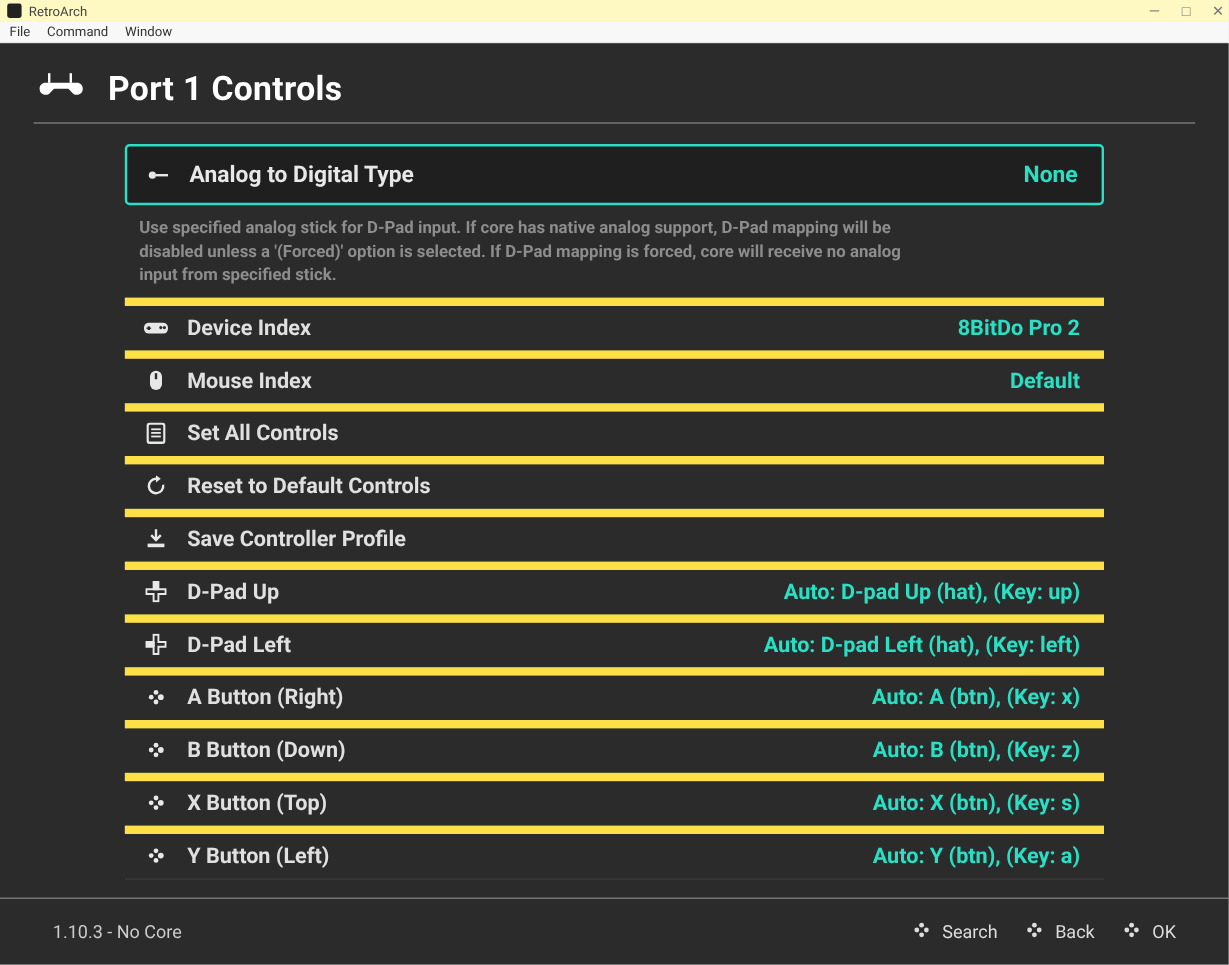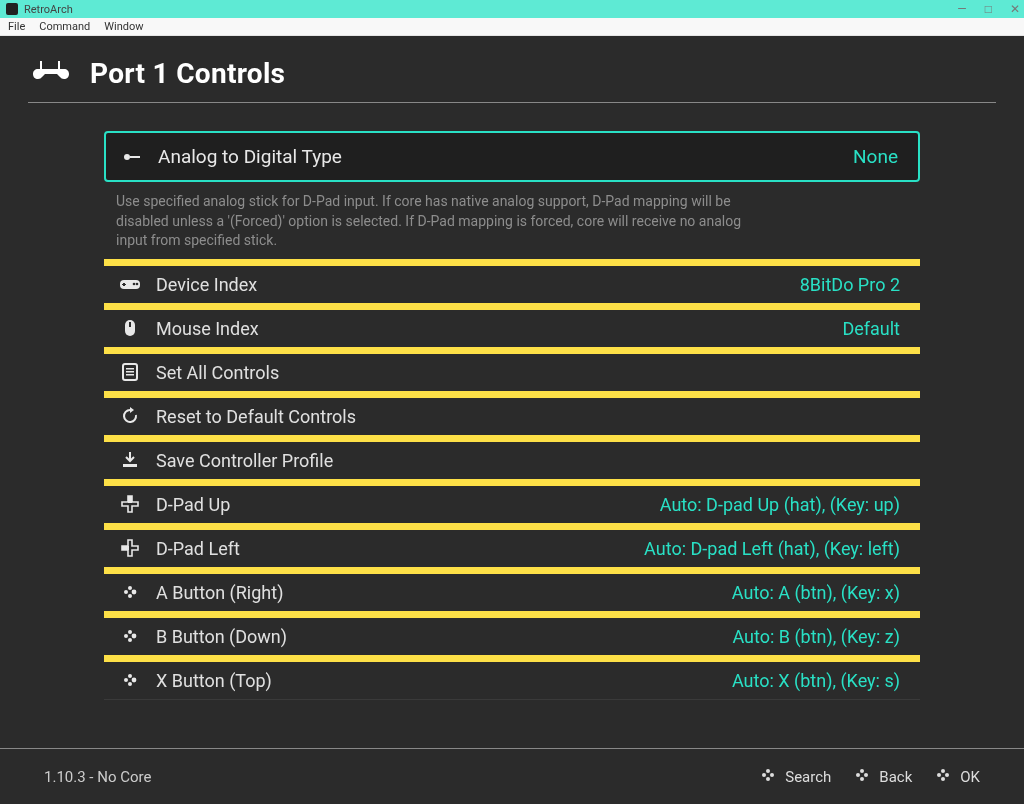--- a/index.html
+++ b/index.html
@@ -1,28 +1,28 @@
 <!DOCTYPE html>
 <html><head>
 <meta charset="utf-8">
 <style>
   * { box-sizing: border-box; margin: 0; padding: 0; }
   html, body { width: 1024px; height: 804px; font-family: -apple-system, "Segoe UI", Roboto, Arial, sans-serif; overflow: hidden; background: #f0f0f0; }
   
-  .titlebar { height: 18px; background: #5eead4; display: flex; align-items: center; padding: 0 6px; font-size: 11px; color: #444; position: relative; }
+  .titlebar { height: 18px; background: #fef9c3; display: flex; align-items: center; padding: 0 6px; font-size: 11px; color: #444; position: relative; }
   .titlebar .app-icon { width: 12px; height: 12px; background: #222; border-radius: 2px; margin-right: 6px; }
   .win-controls { position: absolute; right: 4px; top: 0; height: 18px; display: flex; align-items: center; gap: 18px; color: #777; font-size: 12px; }
   .menubar { height: 18px; background: #f8f8f8; border-bottom: 1px solid #e6e6e6; display: flex; align-items: center; gap: 14px; padding: 0 8px; font-size: 11px; color: #333; }
   
   .app { position: relative; width: 1024px; height: 768px; background: #2b2b2b; color: #e8e8e8; }
   .header { padding: 20px 30px 12px 30px; display: flex; align-items: center; gap: 20px; }
   .header-icon svg { width: 40px; height: 30px; }
   .page-title { font-size: 28px; font-weight: 700; color: #fff; letter-spacing: 0.3px; }
   .hr-top { height: 1px; background: #888; margin: 0 28px; }
-  .content { padding: 14px 0 0 0; margin: 14px 28px; }
+  .content { padding: 14px 0 0 0; margin: 3px 28px; font-weight: bold; }
   
   .sel-wrap { margin: 0 76px; }
   .sel-item { border: 2px solid #29e0c5; border-radius: 4px; background: #1f1f1f; padding: 12px 20px 12px 12px; display: flex; align-items: center; }
   .sel-item .icon { width: 28px; display: flex; justify-content: center; }
   .sel-item .label { font-size: 19px; color: #e8e8e8; margin-left: 12px; }
   .sel-item .value { margin-left: auto; font-size: 19px; color: #29e0c5; }
   .help-text { color: #8d8d8d; font-size: 14px; line-height: 1.4; margin: 10px 0 6px 12px; max-width: 640px; }
   
   .rows { margin: 8px 76px 0 76px; }
   .row { display: flex; align-items: center; border-top: 7px solid #fde047; padding: 8px 20px 8px 12px; font-size: 18px; }
@@ -189,20 +189,32 @@
           <span class="icon">
             <svg width="18" height="18" viewBox="0 0 18 18">
               <circle cx="5" cy="9" r="2" fill="#e8e8e8"></circle>
               <circle cx="13" cy="9" r="2.4" fill="#e8e8e8"></circle>
               <circle cx="9" cy="5" r="2" fill="#e8e8e8"></circle>
               <circle cx="9" cy="13" r="2" fill="#e8e8e8"></circle>
             </svg>
           </span>
           <span class="label">X Button (Top)</span>
           <span class="value">Auto:  X (btn), (Key: s)</span>
+        </div>
+        <div class="row">
+          <span class="icon">
+            <svg width="18" height="18" viewBox="0 0 18 18">
+              <circle cx="5" cy="9" r="2" fill="#e8e8e8"></circle>
+              <circle cx="13" cy="9" r="2.4" fill="#e8e8e8"></circle>
+              <circle cx="9" cy="5" r="2" fill="#e8e8e8"></circle>
+              <circle cx="9" cy="13" r="2" fill="#e8e8e8"></circle>
+            </svg>
+          </span>
+          <span class="label">Y Button (Left)</span>
+          <span class="value">Auto:  Y (btn), (Key: a)</span>
         </div>
       </div>
 
   </div>
 
   <div class="footer">
     <span class="ver">1.10.3 - No Core</span>
     <div class="actions">
       <div class="action">
         <span class="ficon">

